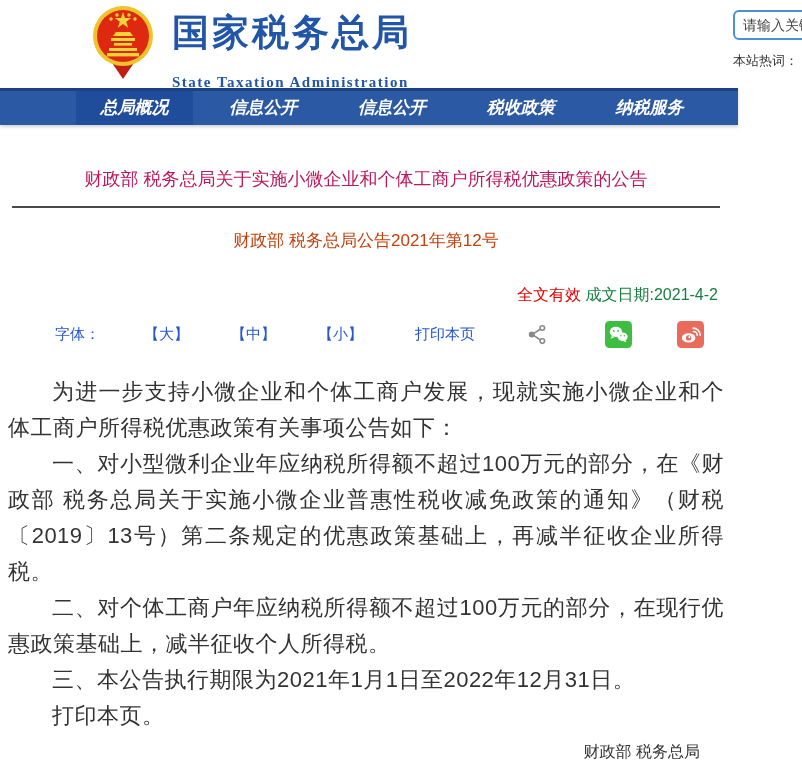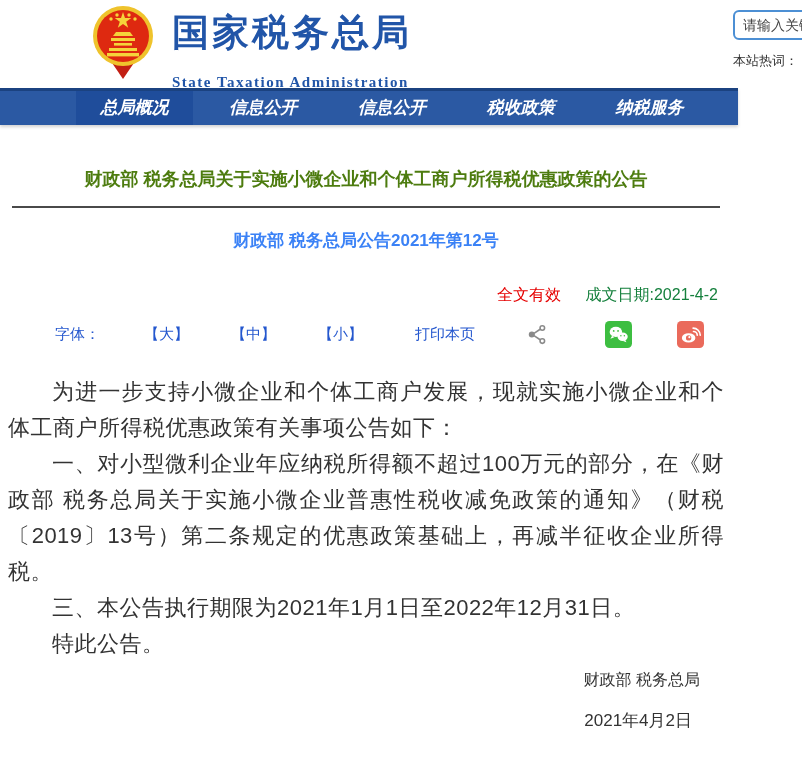--- a/index.html
+++ b/index.html
@@ -25,27 +25,27 @@
   
   .nav { height:37px; background:#2b59a3; border-top:3px solid #1b4280;
     display:flex; align-items:stretch; justify-content:space-between;
     padding:0 30px 0 76px; box-shadow:0 2px 3px rgba(0,0,0,.18);font-style:italic; }
   .nav-item { width:117px; color:#fff; font-weight:bold; font-size:17px;
     text-align:center; line-height:34px; cursor:pointer; }
   .nav-item.active { background:#1f4d9b; }
 
   
   .article { padding:0 14px 0 8px; }
-  .art-title { text-align:center; font-size:18px; font-weight:bold; color:#4d7c0f;
+  .art-title { text-align:center; font-size:18px; font-weight:normal; color:#be185d;
     margin-top:42px; line-height:24px; }
   .title-rule { border:none; border-bottom:2px solid #4a4a4a; margin:15px 4px 0 4px; }
-  .doc-number { text-align:center; font-size:17px; font-weight:bold; color:#3b82f6;
+  .doc-number { text-align:center; font-size:17px; font-weight:normal; color:#c2410c;
     margin-top:21px; }
   .meta-row { text-align:right; margin-top:33px; font-size:16px; padding-right:6px; }
-  .validity { color:#e50000; margin-right:20px; }
+  .validity { color:#e50000; }
   .doc-date { color:#15803d; }
   .tools-row { display:flex; justify-content:flex-end; align-items:center;
     margin-top:15px; padding-right:20px; font-size:15px; color:#2457ce;gap:36px; }
   .tools-row .lbl { margin-right:8px; }
   .font-size-btn { margin-right:6px; cursor:pointer; color:#2457ce; }
   .print-btn { margin:0 16px 0 10px; cursor:pointer; color:#2457ce; }
   .share-icon { margin-right:12px; cursor:pointer; display:inline-flex; }
   .sns { width:27px; height:27px; border-radius:5px; margin-left:9px; cursor:pointer;
     display:inline-flex; }
 
@@ -148,20 +148,21 @@
           <circle cx="16.5" cy="21.5" r="1.4" fill="#fff"></circle>
           <path d="M21.5 9.5 a9.5 9.5 0 0 1 9.5 9.5" stroke="#fff" stroke-width="2.2" fill="none" stroke-linecap="round"></path>
           <path d="M22 14 a5 5 0 0 1 5 5" stroke="#fff" stroke-width="2.2" fill="none" stroke-linecap="round"></path>
         </svg>
       </span>
     </div>
 
     <div class="body-text">
       <p class="para">为进一步支持小微企业和个体工商户发展，现就实施小微企业和个体工商户所得税优惠政策有关事项公告如下：</p>
       <p class="para">一、对小型微利企业年应纳税所得额不超过100万元的部分，在《财政部 税务总局关于实施小微企业普惠性税收减免政策的通知》（财税〔2019〕13号）第二条规定的优惠政策基础上，再减半征收企业所得税。</p>
+      <p class="para">二、对个体工商户年应纳税所得额不超过100万元的部分，在现行优惠政策基础上，减半征收个人所得税。</p>
       <p class="para">三、本公告执行期限为2021年1月1日至2022年12月31日。</p>
-      <p class="para">特此公告。</p>
+      <p class="para">打印本页。</p>
     </div>
 
     <div class="signature">财政部 税务总局</div>
     <div class="sign-date">2021年4月2日</div>
   </div>
 </div>
 
 </body></html>

